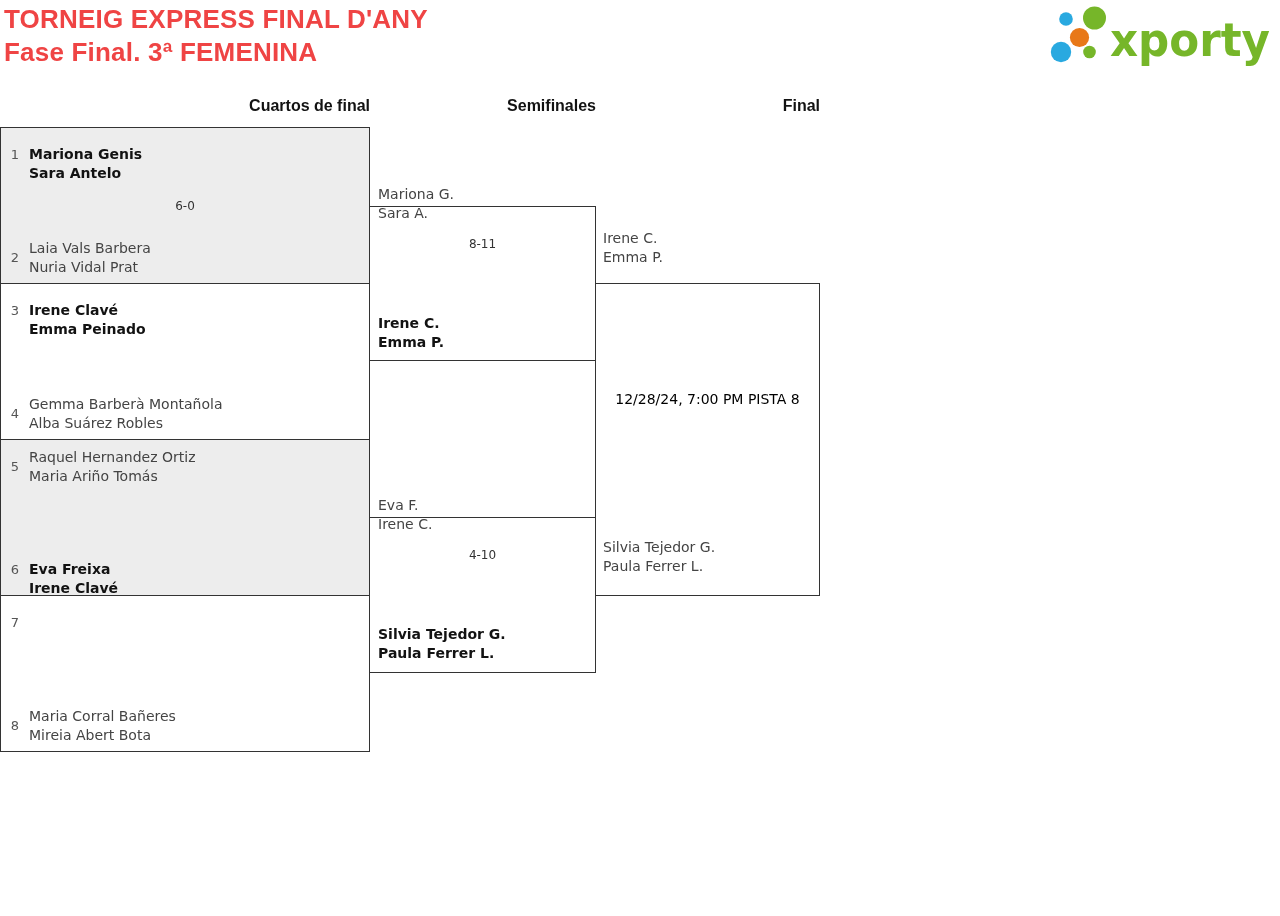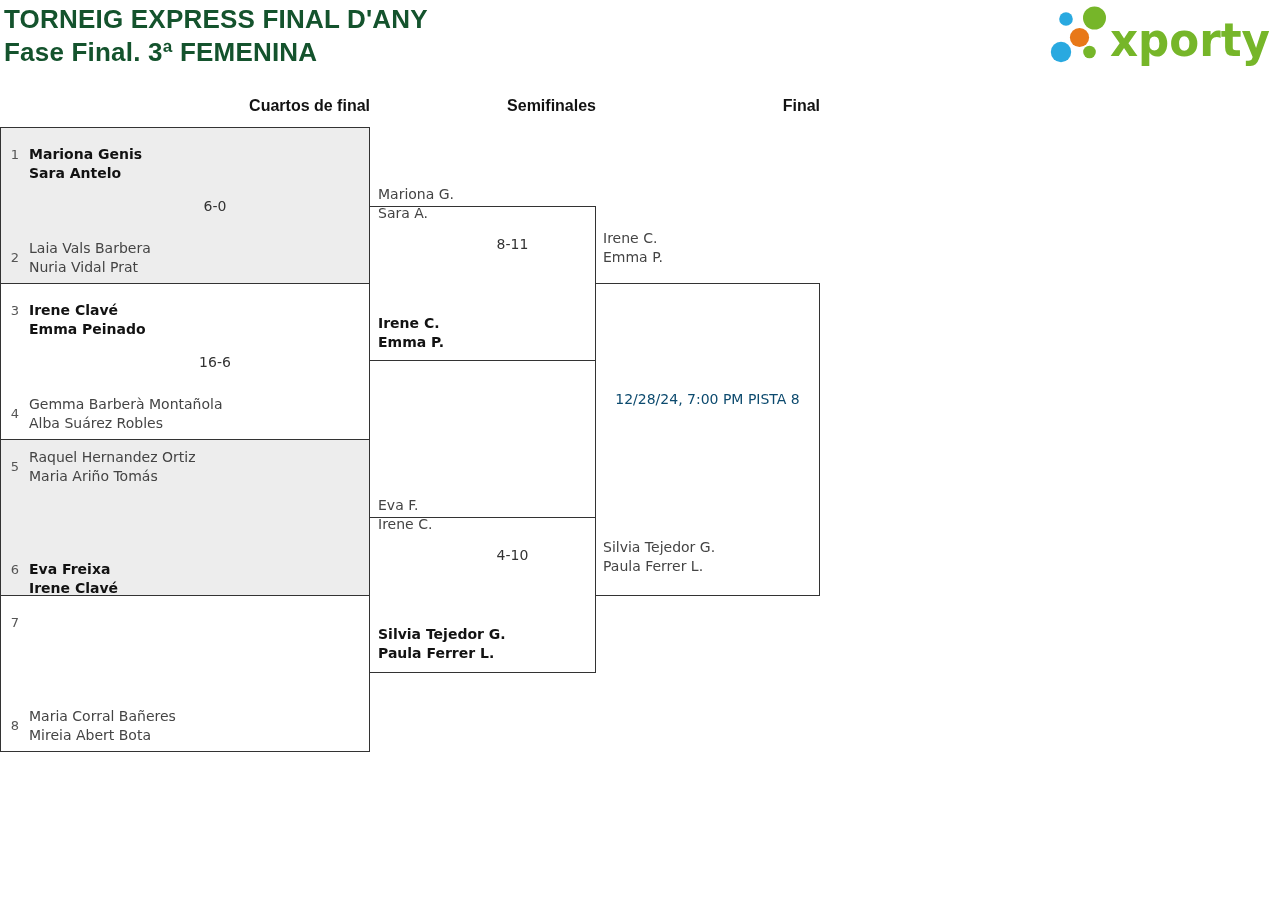--- a/index.html
+++ b/index.html
@@ -4,21 +4,21 @@
 <style>
   html,body{margin:0;padding:0;}
   body{
     width:1280px;height:916px;position:relative;overflow:hidden;
     background:#ffffff;color:#111;
     font-family:"DejaVu Sans","Liberation Sans",sans-serif;
   }
   .page-title{
     position:absolute;left:4px;top:3px;
     font-family:"Liberation Sans",sans-serif;
-    font-weight:bold;font-size:26px;line-height:33px;color:#14532d;
+    font-weight:bold;font-size:26px;line-height:33px;color:#ef4444;
     letter-spacing:.2px;white-space:nowrap;
   }
   .logo{position:absolute;left:1048px;top:2px;width:228px;height:68px;cursor:pointer;}
   .logo text{
     font-family:"DejaVu Sans","Liberation Sans",sans-serif;
     font-weight:bold;
   }
   .round-header{
     position:absolute;top:97px;text-align:right;
     font-family:"Liberation Sans",sans-serif;
@@ -42,31 +42,31 @@
   .qf .team-top{left:28px;top:8px;}
   .qf .team-bottom{left:28px;top:111px;}
   .seed{
     position:absolute;left:4px;width:20px;text-align:center;
     font-size:13px;line-height:19px;color:#555;
   }
   .seed-top{top:17px;}
   .seed-bottom{top:120px;}
   .score{
     position:absolute;left:0;width:100%;text-align:center;
-    font-size:14px;line-height:19px;color:#333;padding-left:30px;
+    font-size:12px;line-height:19px;color:#333;
   }
   .qf .score{top:69px;}
   .sf .score{top:28px;}
   .sf .team-above{left:8px;top:-57px;margin-top:35px;}
   .sf .team-winner{left:8px;top:98px;}
   .final-box .team-above{left:7px;top:-55px;}
   .final-box .team-bottom-label{left:7px;top:254px;}
   .final-info{
     position:absolute;left:0;width:100%;top:106px;text-align:center;
-    font-size:14px;line-height:19px;color:#0c4a6e;white-space:nowrap;
+    font-size:14px;line-height:19px;color:#000000;white-space:nowrap;
   }
 </style>
 </head>
 <body>
 
 <div class="page-title">
   <div>TORNEIG EXPRESS FINAL D'ANY</div>
   <div>Fase Final. 3ª FEMENINA</div>
 </div>
 
@@ -96,21 +96,20 @@
     <div>Nuria Vidal Prat</div>
   </div>
 </div>
 
 <div class="box qf qf2">
   <div class="seed seed-top">3</div>
   <div class="team team-top winner">
     <div>Irene Clavé</div>
     <div>Emma Peinado</div>
   </div>
-  <div class="score">16-6</div>
   <div class="seed seed-bottom">4</div>
   <div class="team team-bottom">
     <div>Gemma Barberà Montañola</div>
     <div>Alba Suárez Robles</div>
   </div>
 </div>
 
 <div class="box qf qf3 alt">
   <div class="seed seed-top">5</div>
   <div class="team team-top">

